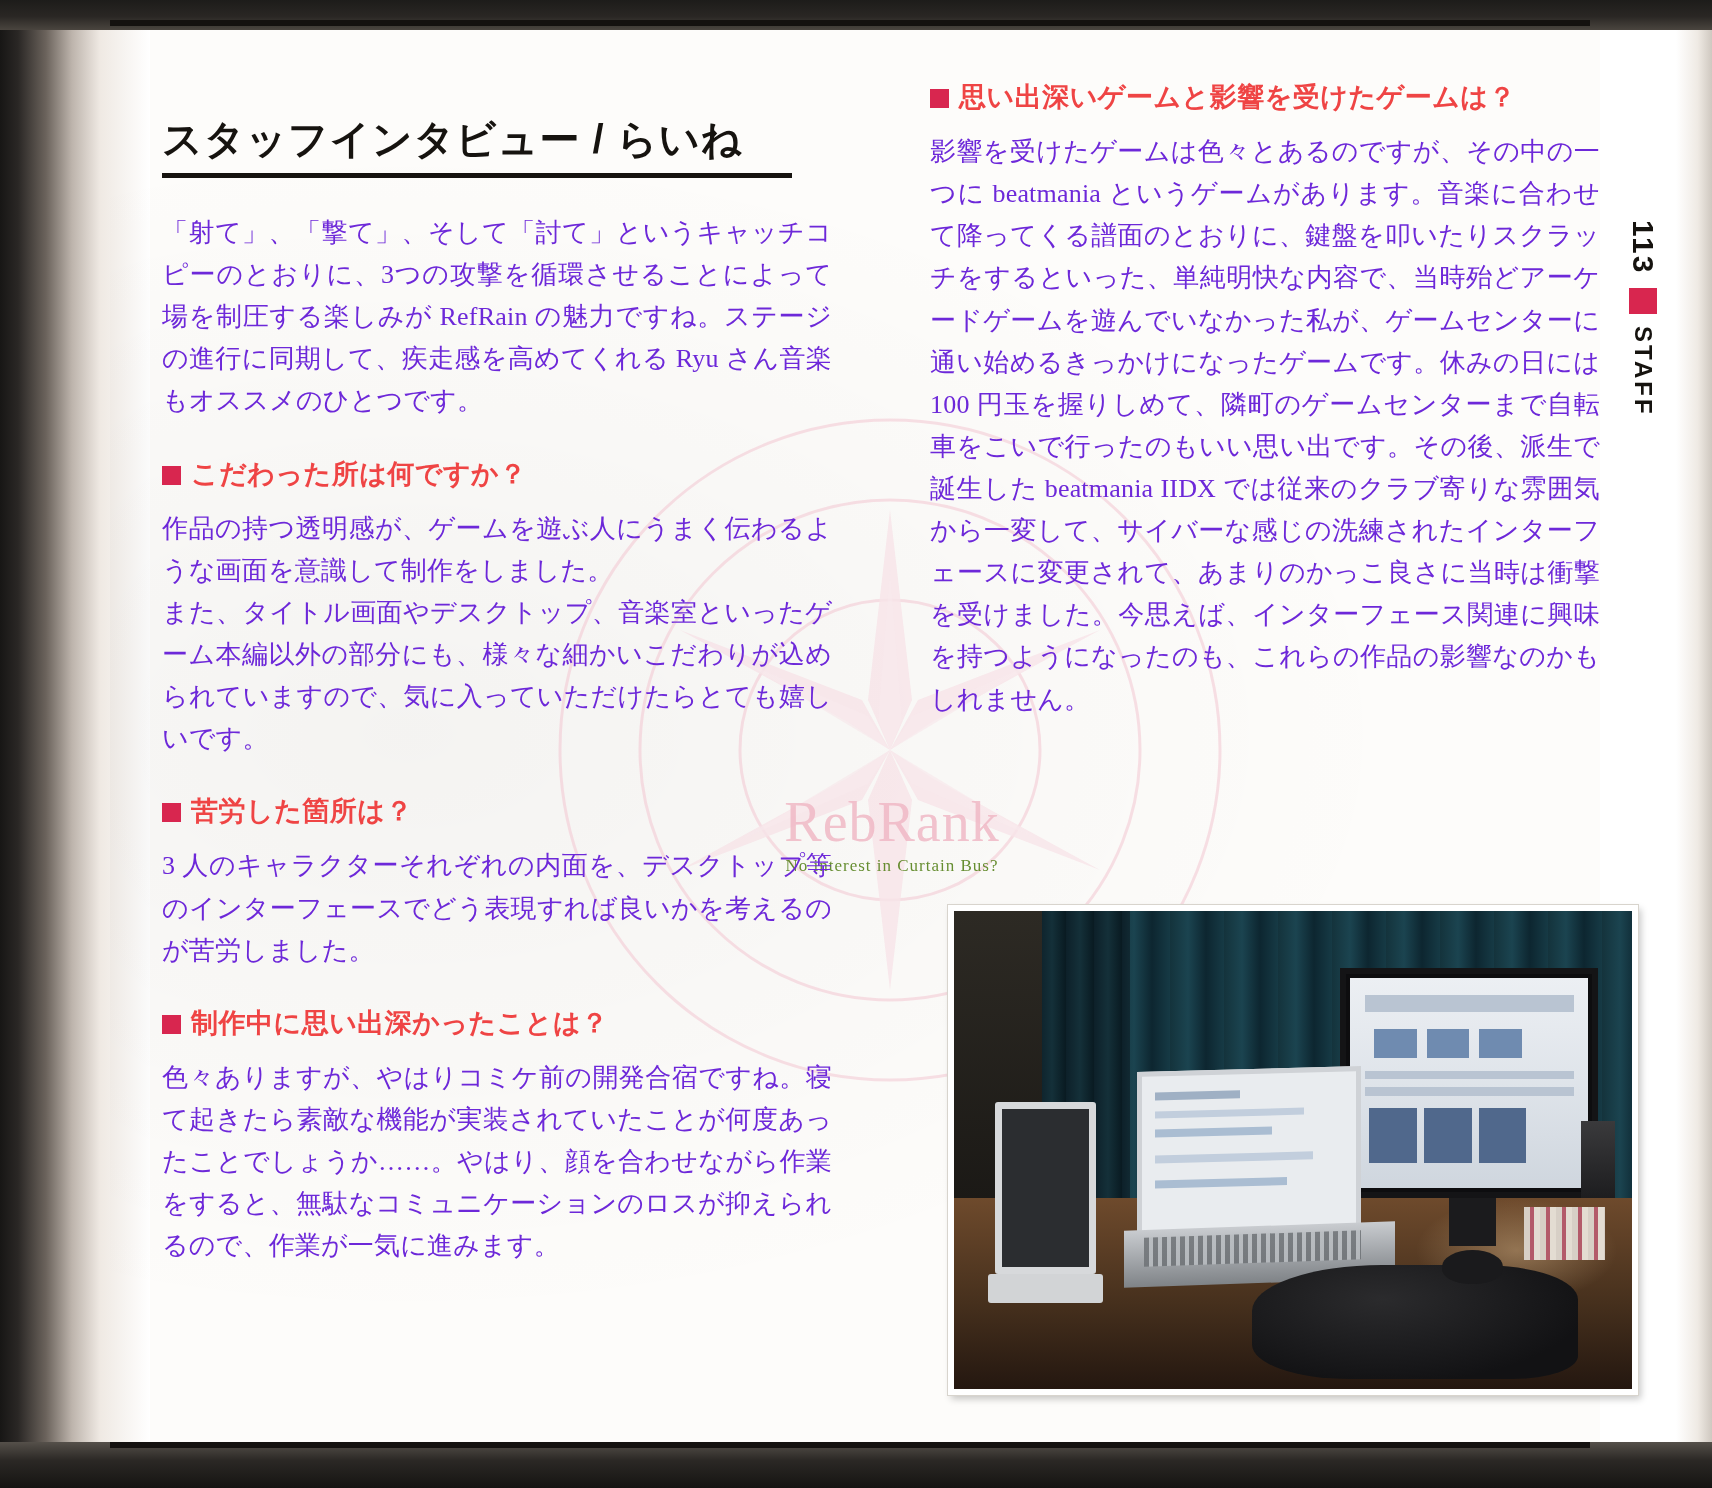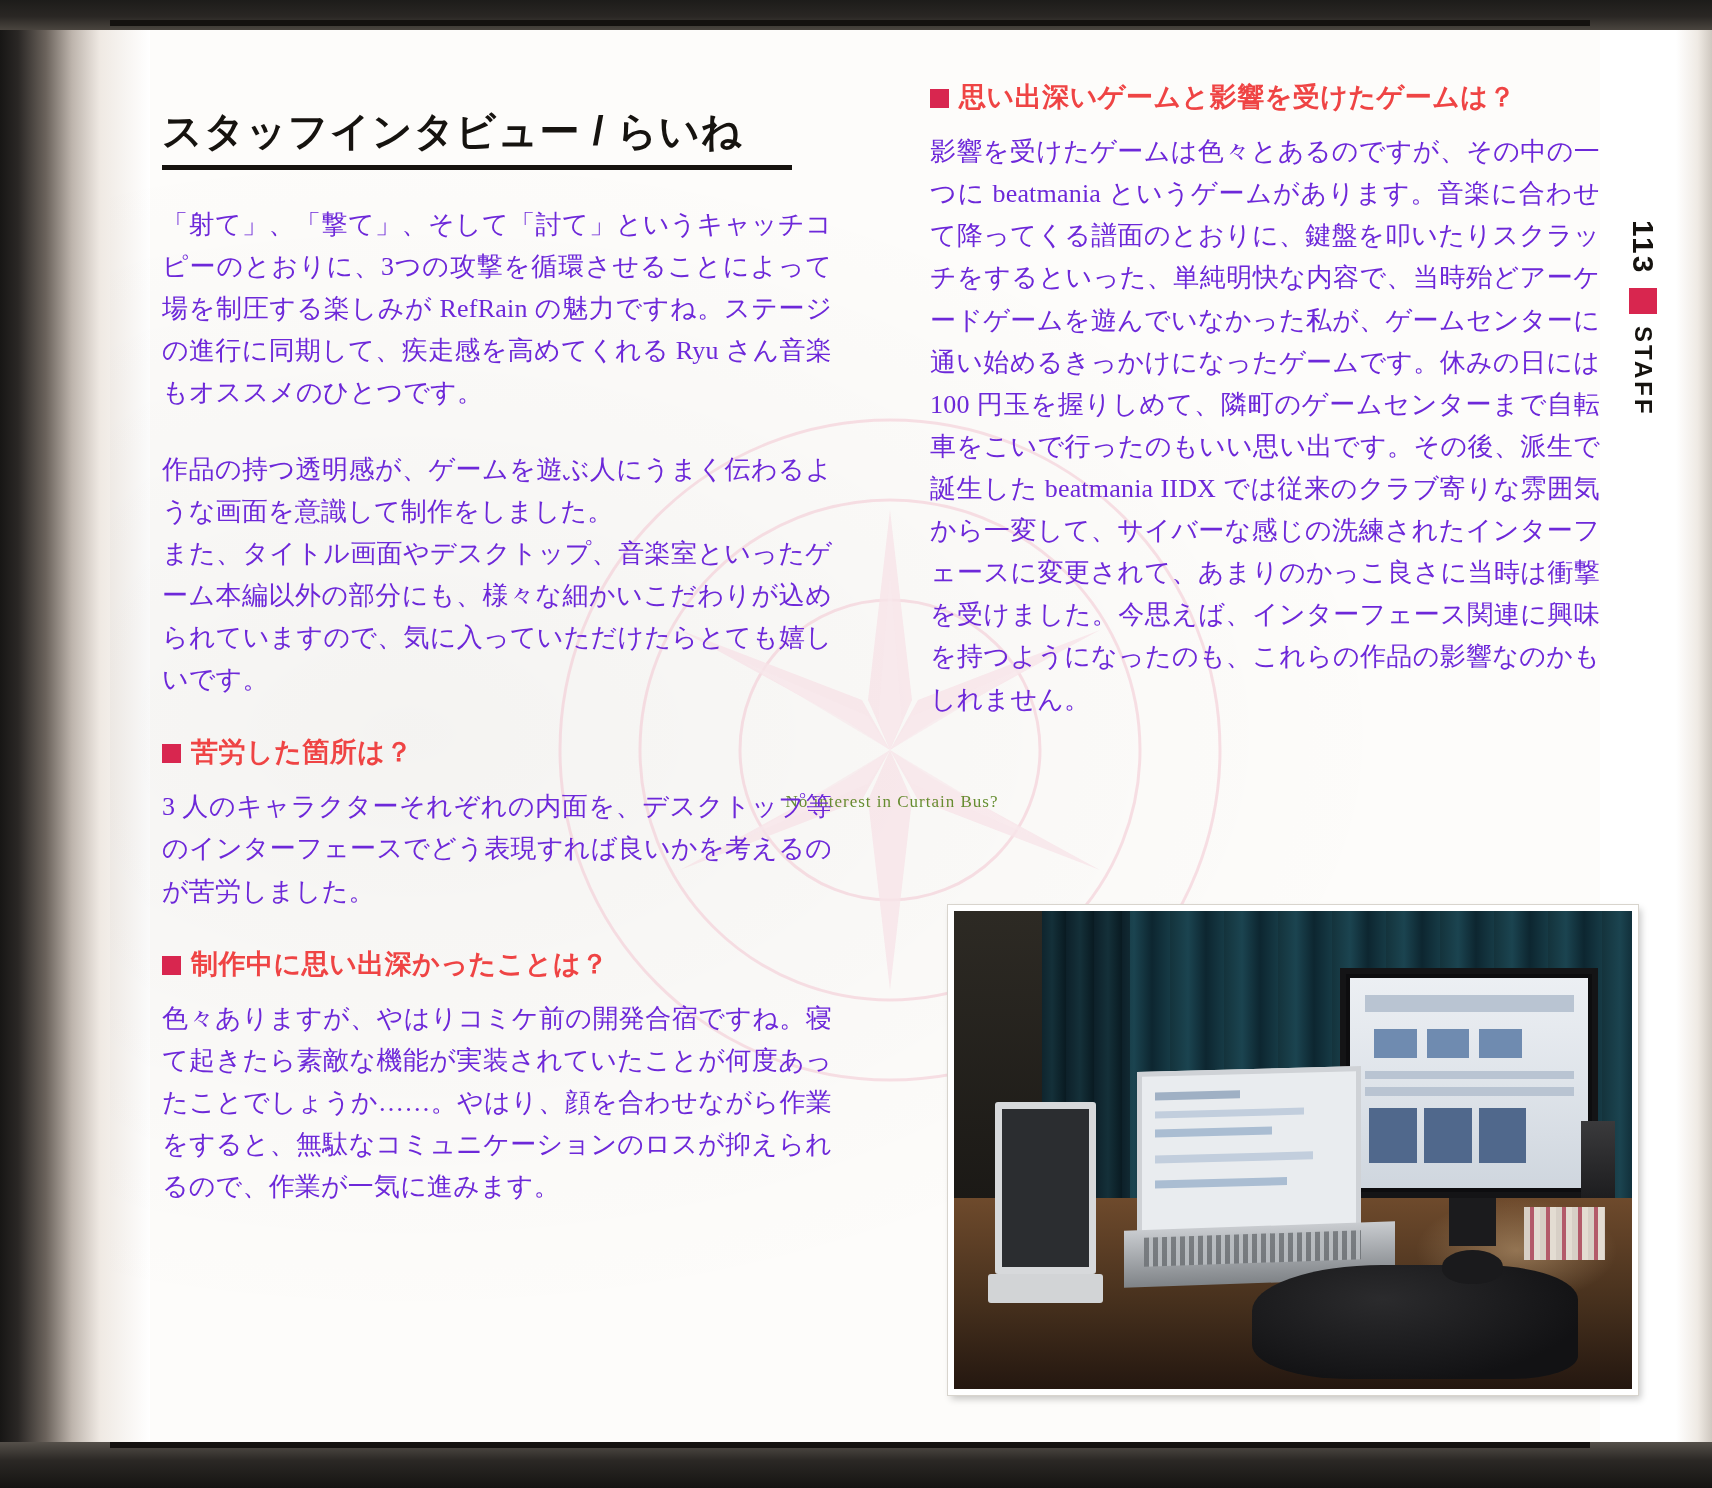--- a/index.html
+++ b/index.html
@@ -146,21 +146,21 @@
   }
   .col-left  { left: 162px; }
   .col-right { left: 930px; }
 
   .article-title {
     font-family: "Liberation Sans", sans-serif;
     font-size: 40px;
     font-weight: bold;
     color: #16130f;
     letter-spacing: 1px;
-    margin: 24px 0 6px 0;
+    margin: 32px 0 6px 0;
   }
   .title-rule {
     width: 630px; height: 5px;
     background: #16130f;
     margin-bottom: 34px;
   }
 
   .qhead {
     display: flex;
     align-items: flex-start;
@@ -405,30 +405,35 @@
     </g>
     <g fill="#f7dae2" opacity="0.7">
       <path d="M350 170 L362 320 L350 350 L338 320 Z"></path>
       <path d="M500 260 L380 332 L350 350 L372 316 Z"></path>
       <path d="M500 440 L380 368 L350 350 L372 384 Z"></path>
       <path d="M200 440 L320 368 L350 350 L328 384 Z"></path>
       <path d="M200 260 L320 332 L350 350 L328 316 Z"></path>
     </g>
   </svg>
   <div class="wm-text">
+    <div class="wm-title">RebRank</div>
     <div class="wm-sub">No interest in Curtain Bus?</div>
   </div>
 
   <div class="col col-left">
 
     <div class="article-title">スタッフインタビュー / らいね</div>
     <div class="title-rule"></div>
 
     <p class="para">「射て」、「撃て」、そして「討て」というキャッチコピーのとおりに、3つの攻撃を循環させることによって場を制圧する楽しみが RefRain の魅力ですね。ステージの進行に同期して、疾走感を高めてくれる Ryu さん音楽もオススメのひとつです。</p>
 
+    <div class="qhead">
+      <span class="qmark"></span>
+      <span class="qtext">こだわった所は何ですか？</span>
+    </div>
     <p class="para">作品の持つ透明感が、ゲームを遊ぶ人にうまく伝わるような画面を意識して制作をしました。
 また、タイトル画面やデスクトップ、音楽室といったゲーム本編以外の部分にも、様々な細かいこだわりが込められていますので、気に入っていただけたらとても嬉しいです。</p>
 
     <div class="qhead">
       <span class="qmark"></span>
       <span class="qtext">苦労した箇所は？</span>
     </div>
     <p class="para">3 人のキャラクターそれぞれの内面を、デスクトップ等のインターフェースでどう表現すれば良いかを考えるのが苦労しました。</p>
 
     <div class="qhead">

